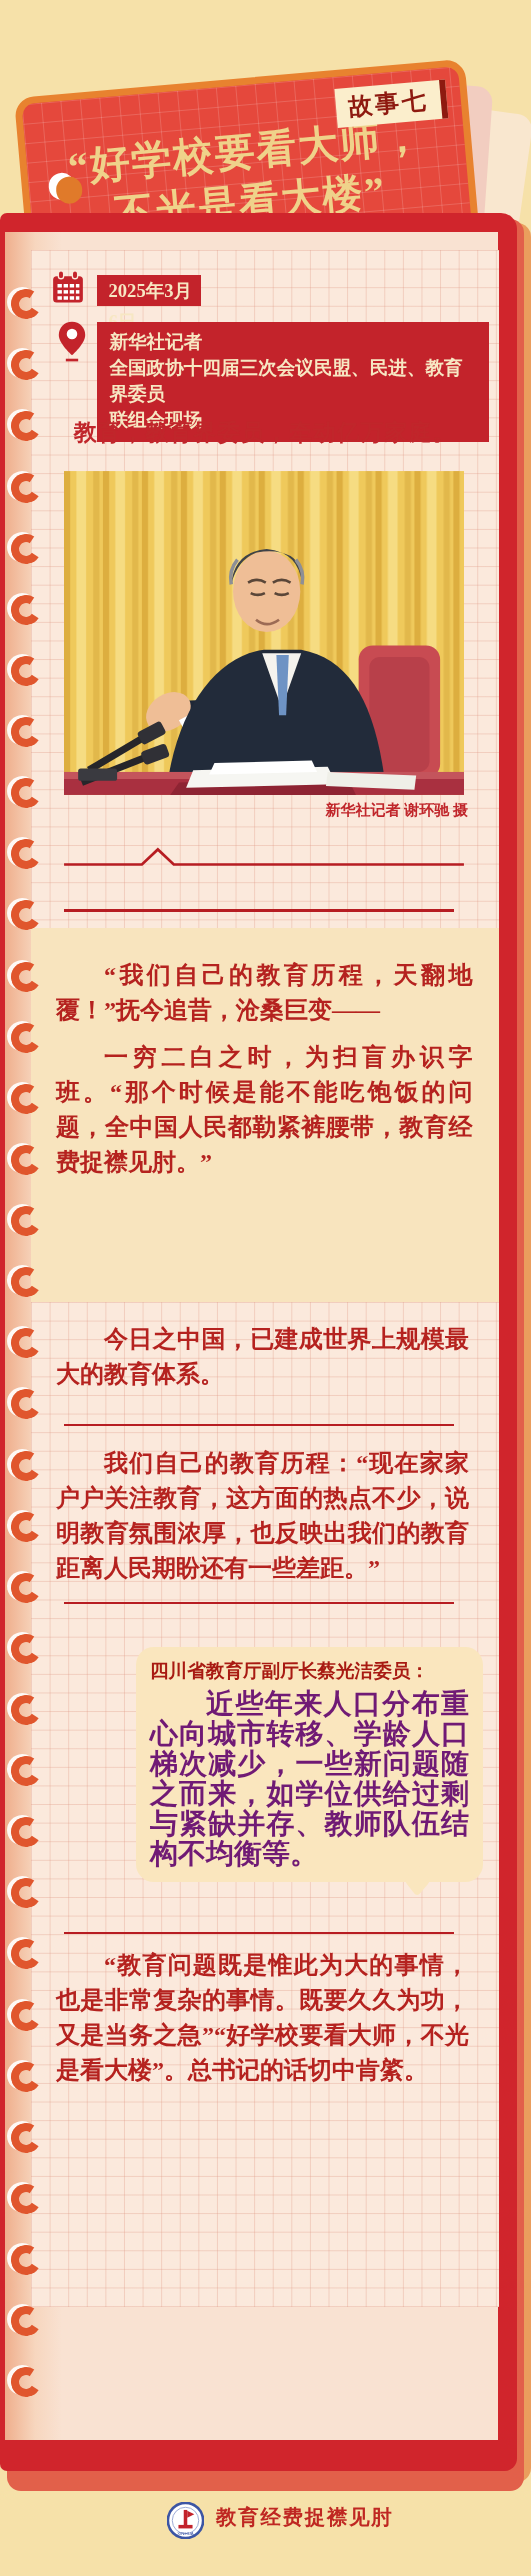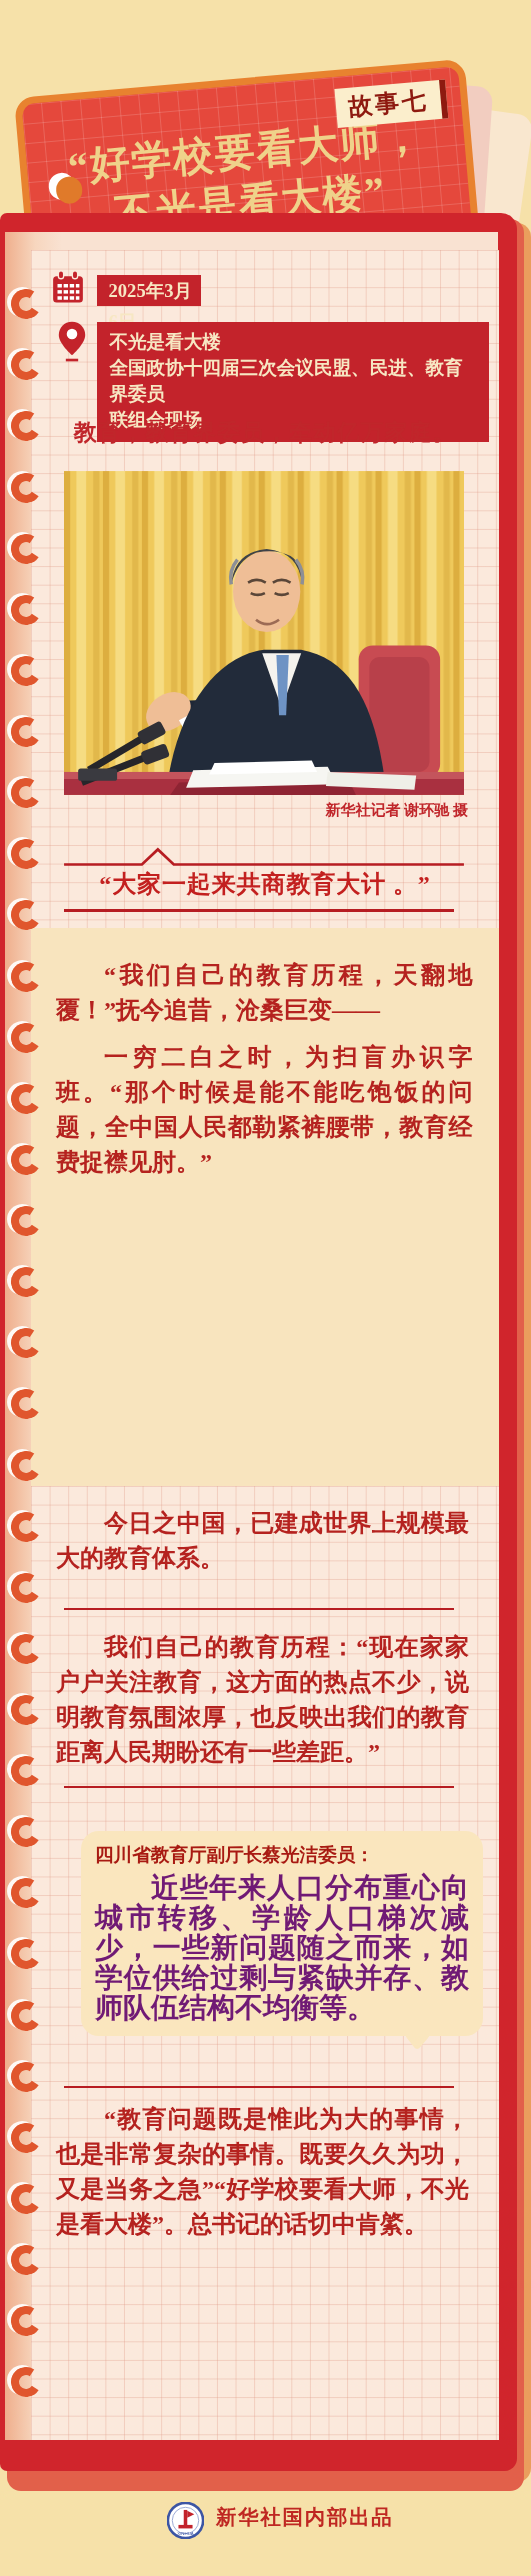--- a/index.html
+++ b/index.html
@@ -39,21 +39,21 @@
               background:#d0252c; border-radius:7px 16px 12.4px 7px; }
   .page-margin { position:absolute; left:5.3px; top:18.6px; width:493px; height:2208px;
                  background:linear-gradient(90deg,#efae8c 0px,#f7d6be 30px,#f9e2d2 57px,#f9e2d2 100%); }
   .page { position:absolute; left:31px; top:37px; width:468px; height:2190px; overflow:hidden; }
 
   .grid-bg { background-color:#fbe9dc;
              background-image:linear-gradient(rgba(226,160,140,.38) 0.9px, transparent 0.9px),
                               linear-gradient(90deg, rgba(226,160,140,.38) 0.9px, transparent 0.9px);
              background-size:18.6px 18.6px; }
   .sec-a { position:relative; width:100%; height:678px; }
-  .sec-b { position:relative; width:100%; height:558px; background:#f8e4be; padding:30px 26.6px 0 25px; }
+  .sec-b { position:relative; width:100%; height:374px; background:#f8e4be; padding:30px 26.6px 0 25px; }
   .sec-c { position:relative; width:100%; height:1005px; padding-top:19.5px; }
 
   
   .cal-icon { position:absolute; left:19.5px; top:20.4px; }
   .date-box { position:absolute; left:66px; top:25px; width:104px; height:31px;
               background:#c3232b; color:#f7e7c3; font-size:18.6px; font-weight:700;
               line-height:31px; padding-left:11.5px; }
   .pin-icon { position:absolute; left:26px; top:70px; }
   .loc-box  { position:absolute; left:66px; top:72px; width:392px;
               background:#c3232b; color:#f7e7c3; font-size:18.6px; font-weight:700;
@@ -70,21 +70,21 @@
   
   .para { font-size:24px; line-height:35px; font-weight:700; color:#b5221f;
           text-align:justify; text-indent:2em; margin-bottom:12.4px; }
   .sec-c .para { margin:0 30px 0 25px; }
   .rule { width:390px; height:2.7px; background:#b71d22; margin-left:33px; }
   .r1 { margin-top:32px; } .r2 { margin-top:16px; } .r3 { margin-top:50px; }
   .h2p { margin-top:19.5px !important; }
   .closing { margin-top:14px !important; }
 
   
-  .bubble { position:relative; width:402px; background:#fae6be; border-radius:17.7px;
+  .bubble { position:relative; width:347px; background:#fae6be; border-radius:17.7px;
             padding:10.6px 14px 12.4px; }
   .bubble-1 { margin:43px 16px 0 auto; }
   .bubble-2 { margin:39px auto 0 17.7px; }
   .bubble .speaker { font-size:18.6px; font-weight:700; color:#a81a12; margin-bottom:5.3px; }
   .bubble .btext { font-size:28px; line-height:30px; font-weight:700; color:#701a75;
                    text-align:justify; text-indent:2em; }
   .tail { position:absolute; width:21px; height:21px; background:#fae6be; border-radius:4.4px; }
   .tail-r { bottom:-8.9px; right:55px; transform:rotate(52deg) skewX(12deg); }
   .tail-l { bottom:-8.9px; left:64px;  transform:rotate(52deg) skewX(12deg); }
 
@@ -150,21 +150,21 @@
         <div class="date-box">
           <span>2025年3月6日</span>
         </div>
 
         <svg class="pin-icon" width="30" height="44" viewBox="0 0 34 50">
           <path d="M17 2 C8 2 2 9 2 17 C2 27 17 40 17 40 C17 40 32 27 32 17 C32 9 26 2 17 2 Z" fill="#c3232b"></path>
           <circle cx="17" cy="16" r="6" fill="#ffffff"></circle>
           <rect x="10" y="44" width="14" height="3" fill="#c3232b"></rect>
         </svg>
         <div class="loc-box">
-          <div>不光是看大楼</div>
+          <div>新华社记者</div>
           <div>全国政协十四届三次会议民盟、民进、教育界委员</div>
           <div>联组会现场</div>
         </div>
 
         <div class="intro">教育，教育界委员，牵动亿万家庭。</div>
 
         <div class="photo">
           <svg width="400" height="324" viewBox="0 0 452 366">
             <defs>
               <pattern id="curtain" width="44" height="366" patternUnits="userSpaceOnUse">
@@ -212,21 +212,20 @@
             <polygon points="298,340 398,344 396,360 296,356" fill="#efefe8"></polygon>
             <polygon points="170,330 280,327 286,340 164,343" fill="#ffffff"></polygon>
           </svg>
         </div>
 
         <div class="caption">新华社记者 谢环驰 摄</div>
 
         <svg class="divider-svg" width="400" height="23" viewBox="0 0 452 26">
           <polyline points="0,22 88,22 106,5 124,22 452,22" fill="none" stroke="#b71d22" stroke-width="3"></polyline>
         </svg>
-        <div class="callout">“大家一起来共商教育大计 。”</div>
         <div class="rule-a"></div>
       </div>
 
       <div class="sec-b">
         <p class="para">“我们自己的教育历程，天翻地覆！”抚今追昔，沧桑巨变——</p>
         <p class="para">一穷二白之时，为扫盲办识字班。“那个时候是能不能吃饱饭的问题，全中国人民都勒紧裤腰带，教育经费捉襟见肘。”</p>
       </div>
 
       <div class="sec-c grid-bg">
         <p class="para">今日之中国，已建成世界上规模最大的教育体系。</p>
@@ -288,17 +287,17 @@
 
   <div class="footer">
     <svg class="logo" width="37" height="37" viewBox="0 0 42 42">
       <circle cx="21" cy="21" r="20" fill="#ffffff" stroke="#3c55a4" stroke-width="3"></circle>
       <circle cx="21" cy="21" r="15" fill="none" stroke="#8fa0cf" stroke-width="1"></circle>
       <rect x="19" y="9" width="4" height="20" fill="#c3232b"></rect>
       <polygon points="23,10 31,14 23,18" fill="#c3232b"></polygon>
       <rect x="13" y="26" width="16" height="4" fill="#c3232b"></rect>
       <text x="21" y="37" text-anchor="middle" font-size="5" fill="#3c55a4" font-family="Liberation Sans, sans-serif">XINHUA</text>
     </svg>
-    <div class="pub">新华社国内部出品</div>
+    <div class="pub">教育经费捉襟见肘</div>
   </div>
 
 </div>
 
 
 </body></html>

